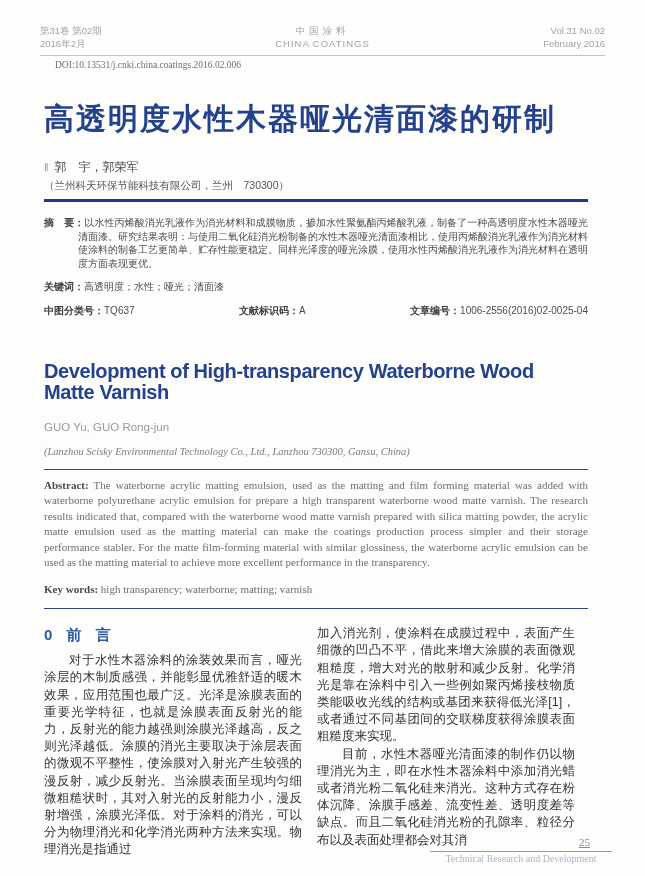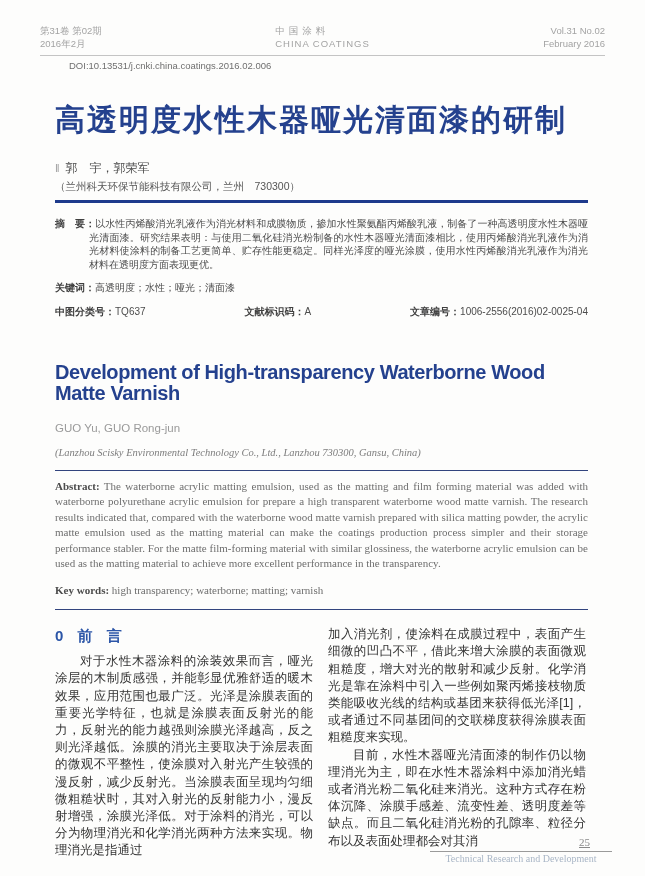--- a/index.html
+++ b/index.html
@@ -2,31 +2,31 @@
 <html><head>
 <meta charset="utf-8">
 <style>
   html,body{margin:0;padding:0;background:#e8e8e8;}
   .page{
     width:645px;height:876px;background:#fdfdfc;overflow:hidden;
     position:relative;margin:0 auto;
     font-family:"Liberation Sans",sans-serif;color:#3c3c3c;
     box-sizing:border-box;padding:0 40px;
   }
-  .m{margin-left:15px;margin-right:17px;}
+  .m{margin-left:4px;margin-right:17px;}
 
   
   .hdr{display:flex;justify-content:space-between;align-items:flex-start;
        margin-top:24px;font-size:9.5px;line-height:13px;color:#a3a3a3;}
-  .hdr .c{letter-spacing:4px;}
+  .hdr .c{text-align:center;letter-spacing:4px;}
   .hdr .c .en{letter-spacing:1px;}
   .hdr .r{text-align:right;}
   .hdr-rule{border-top:1px solid #c4c4c4;margin-top:5px;}
-  .doi{font-family:Liberation Sans, sans-serif;font-size:9.5px;color:#6f6f6f;
-       margin:4px 29px 0;}
+  .doi{font-family:Liberation Serif, serif;font-size:9.5px;color:#6f6f6f;
+       margin:4px 15px 0;}
 
   
   .title-cn{margin-top:28px;font-size:30px;line-height:42px;font-weight:bold;
             color:#24418e;letter-spacing:2px;}
   .authors-cn{margin-top:9px;font-size:12px;color:#4a4a4a;line-height:15px;}
   .authors-cn .mark{color:#9a9a9a;margin-right:6px;font-size:11px;}
   .affil-cn{margin-top:3px;font-size:10.5px;color:#555;line-height:14px;}
   .rule-thick{border-top:3px solid #1e3a8c;margin-top:7px;}
 
   

